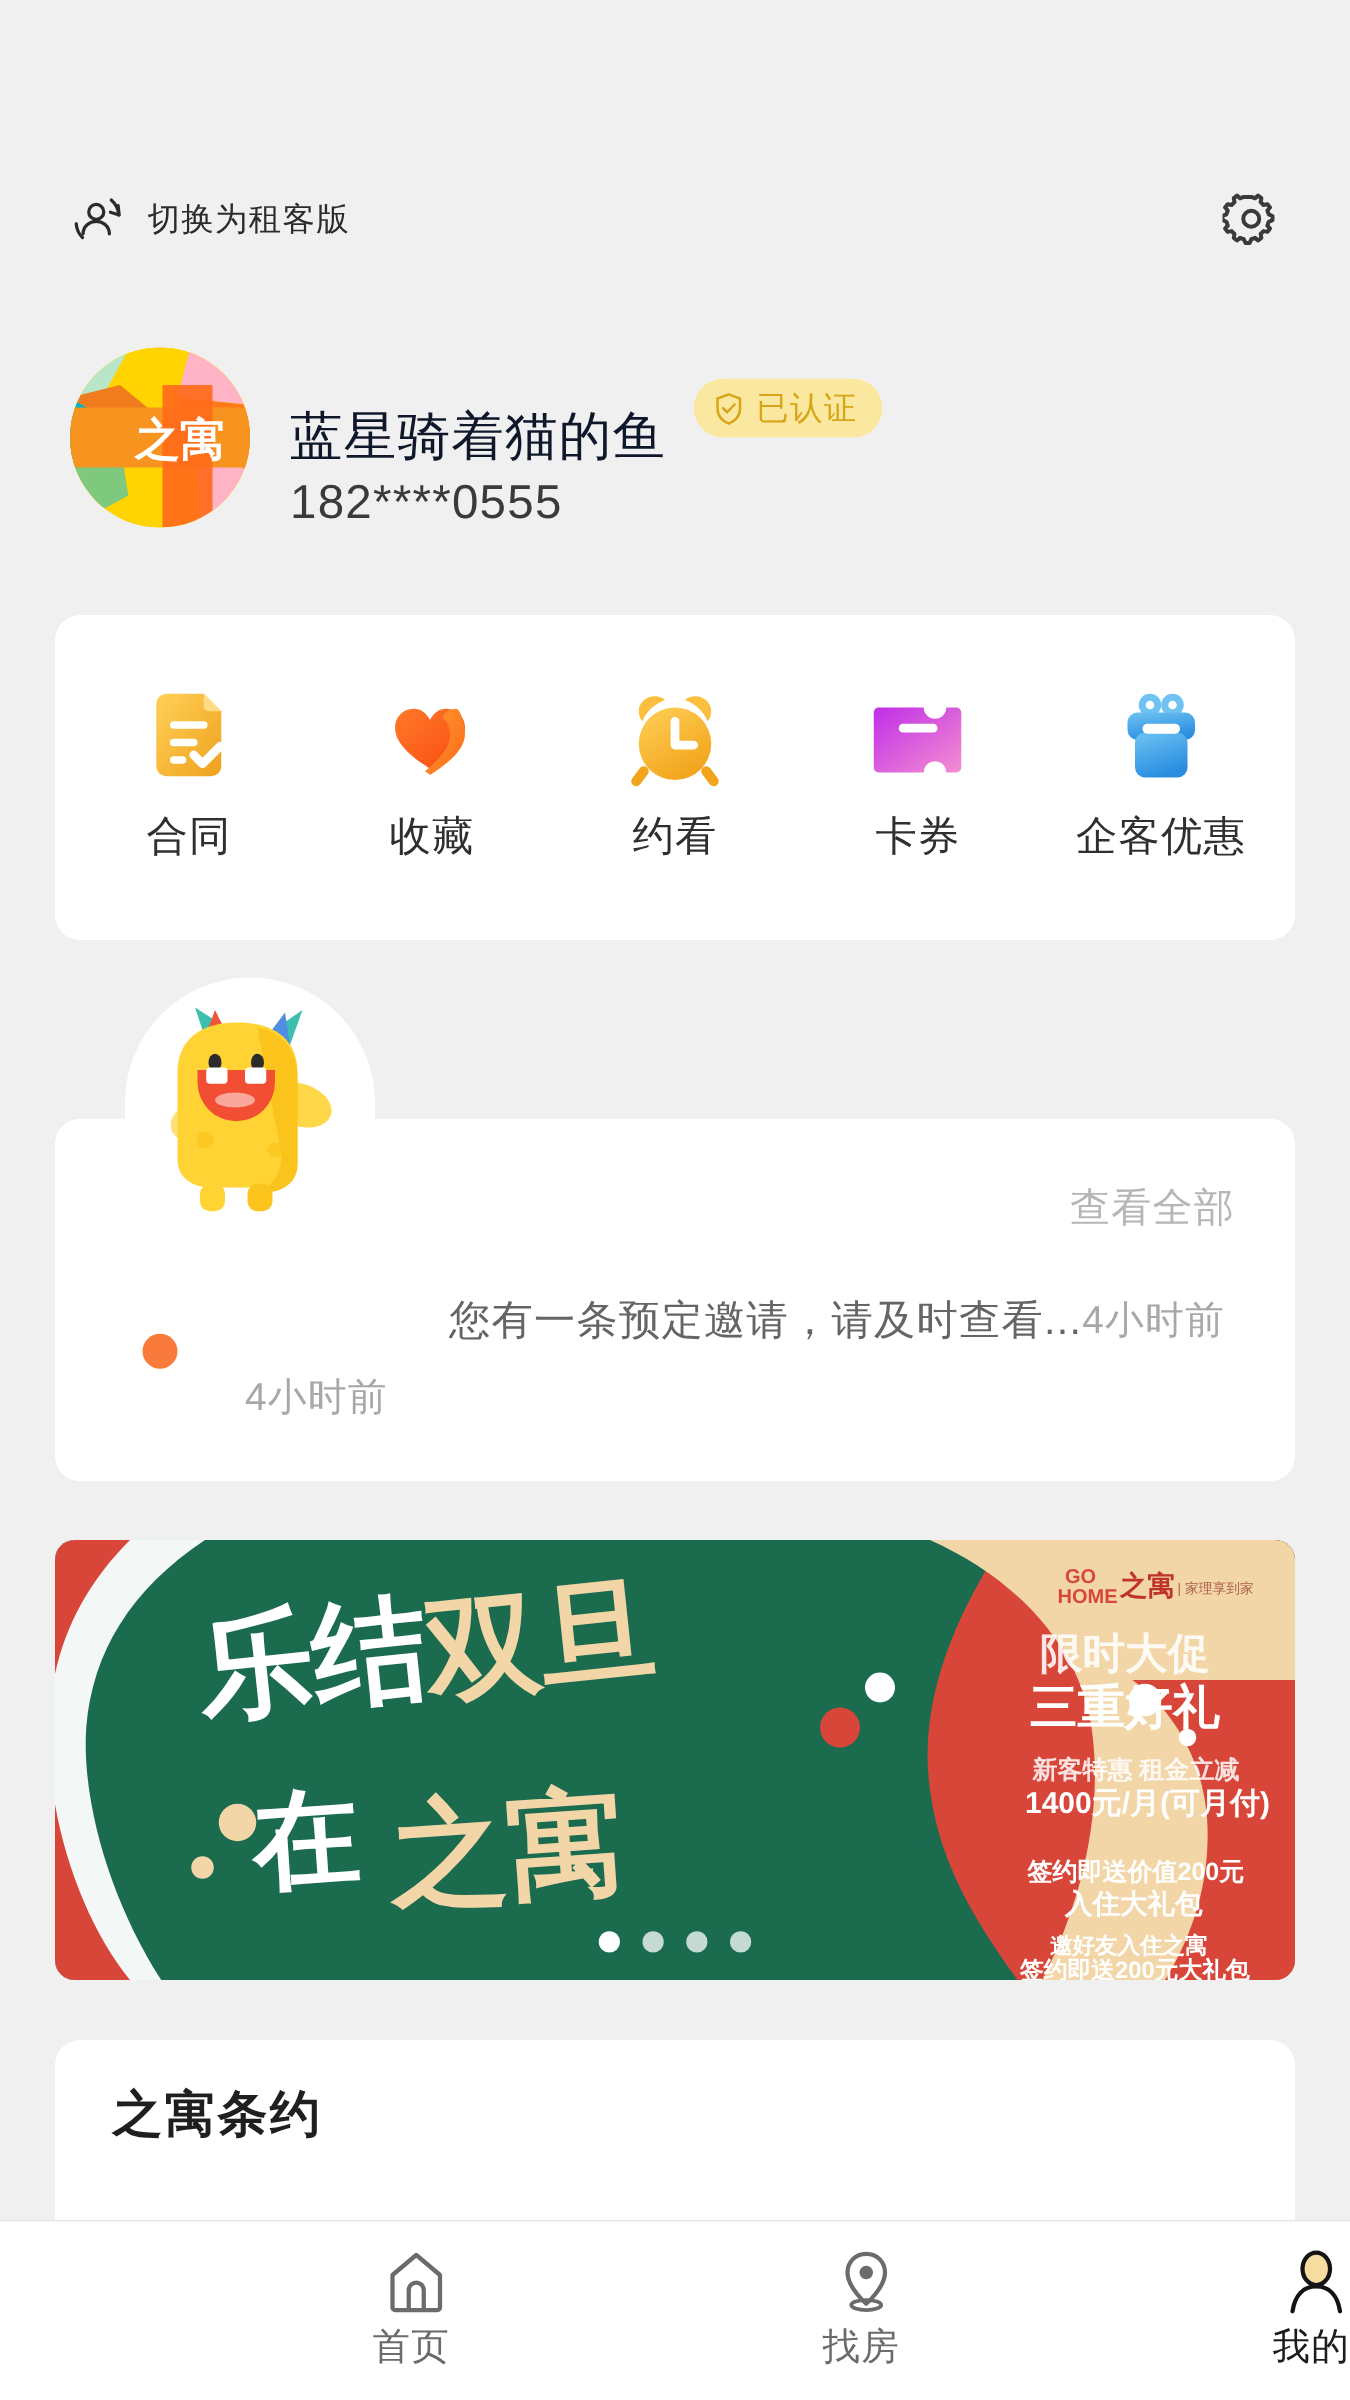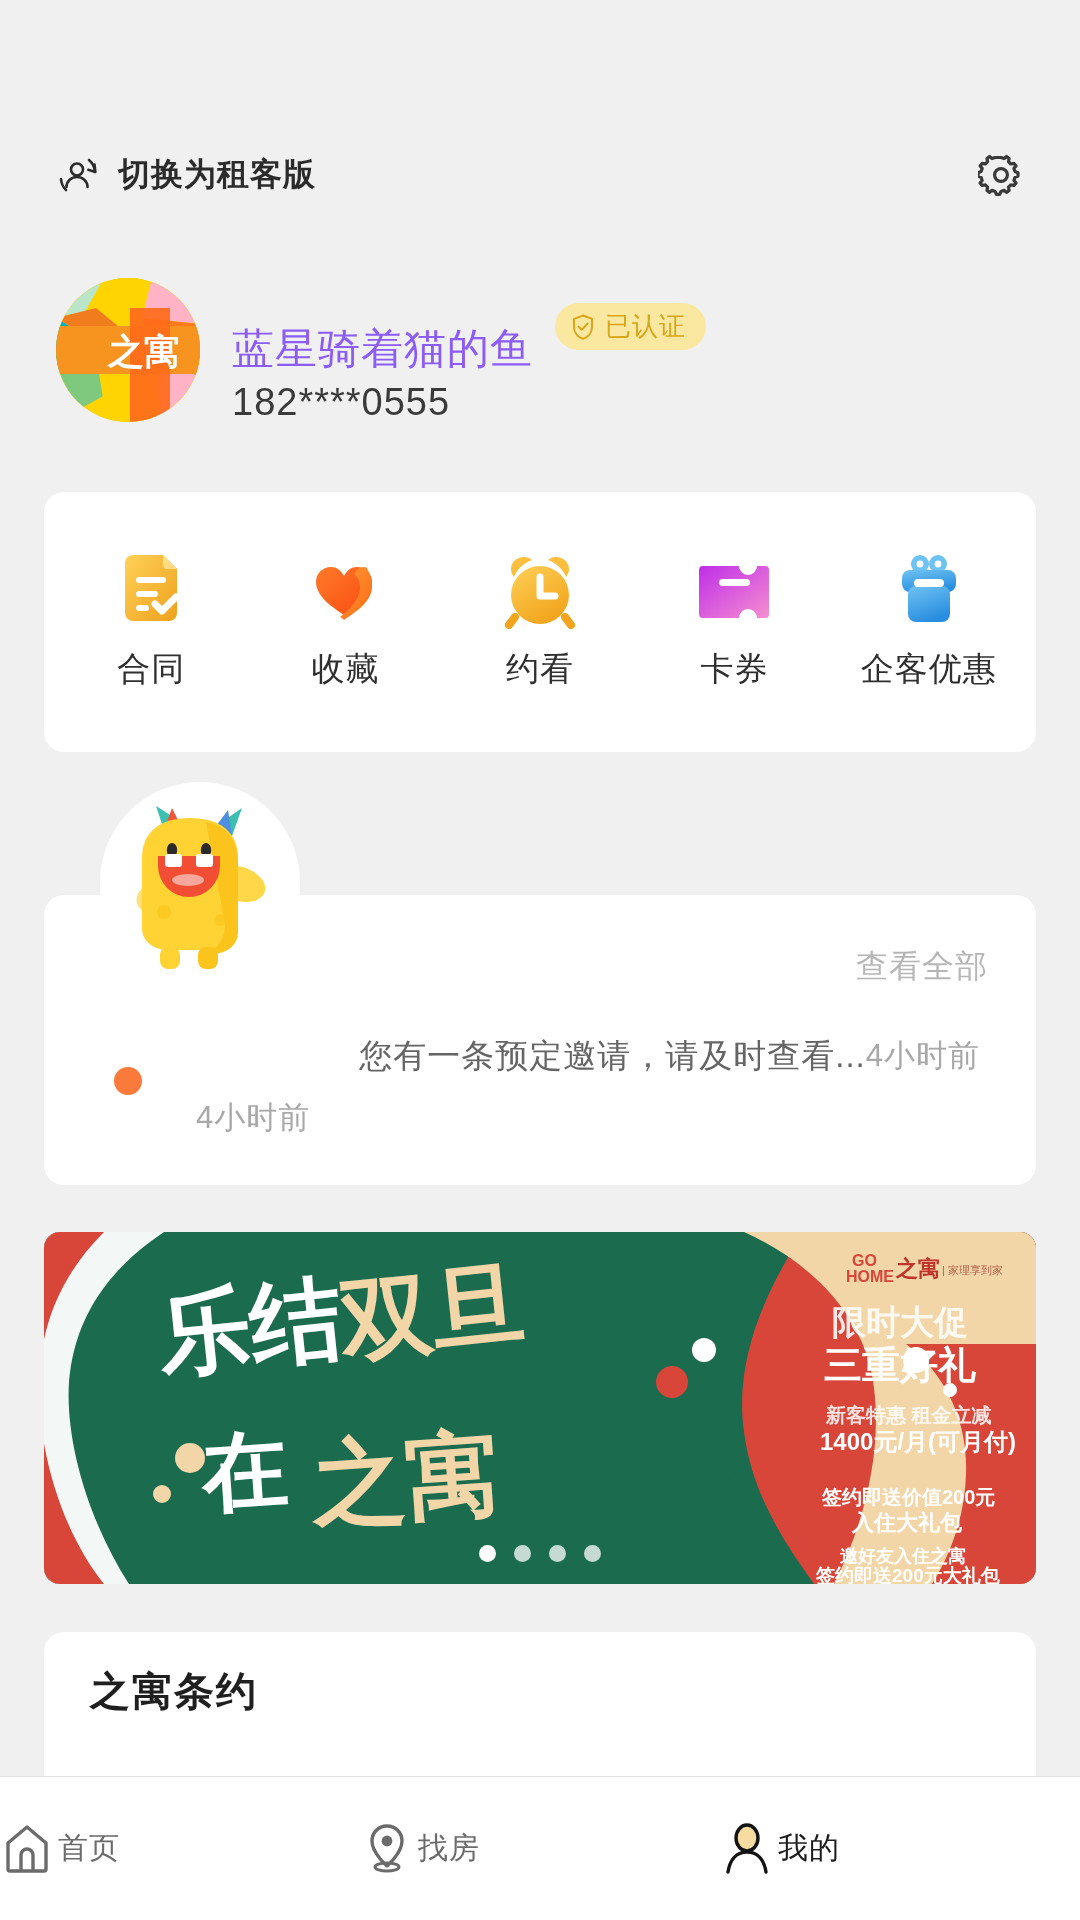--- a/index.html
+++ b/index.html
@@ -11,37 +11,37 @@
   }
   .screen { position: relative; width: 1080px; height: 1920px; background: #f0f0f0; }
 
   
   .header {
     position: absolute; top: 130px; left: 0; width: 1080px; height: 90px;
     display: flex; align-items: center; padding: 0 56px;
   }
   .switch-btn { display: flex; align-items: center; gap: 18px; }
   .switch-icon { width: 44px; height: 44px; display: block; }
-  .switch-label { font-size: 32px; color: #2b2b2b; letter-spacing: 1px; font-weight: bold; }
+  .switch-label { font-size: 26px; color: #2b2b2b; letter-spacing: 1px; }
   .header-spacer { flex: 1; }
   .gear-icon { width: 46px; height: 46px; display: block; }
 
   
   .profile {
     position: absolute; top: 275px; left: 56px; width: 968px; height: 150px;
     display: flex; align-items: center;
   }
   .avatar {
     width: 144px; height: 144px; border-radius: 50%; overflow: hidden;
     flex: none; position: relative; background: #ffd400;
   }
   .avatar svg { display: block; width: 144px; height: 144px; }
   .profile-info { margin-left: 32px; display: flex; flex-direction: column; justify-content: center; }
   .name-row { display: flex; align-items: center; gap: 22px; }
-  .user-name { font-size: 42px; color: #8b5cf6; letter-spacing: 1px; margin-top: 44px; }
+  .user-name { font-size: 42px; color: #0f172a; letter-spacing: 1px; margin-top: 44px; }
   .verified-badge {
     display: inline-flex; align-items: center; gap: 8px;
     background: #fbe8a0; border-radius: 24px; padding: 6px 20px 6px 14px;
   }
   .verified-badge .shield { width: 28px; height: 28px; display:block; }
   .verified-text { font-size: 26px; color: #d9a518; letter-spacing: 1px; }
   .phone { font-size: 38px; color: #3a3a3a; margin-top: 4px; letter-spacing: 1px; }
 
   
   .card {
@@ -101,21 +101,21 @@
     font-size: 40px; color: #1f1f1f; letter-spacing: 2px; font-weight: bold;
   }
 
   
   .tabbar {
     position: absolute; bottom: 0; left: 0; width: 1080px; height: 144px;
     background: #ffffff; border-top: 1px solid #e3e3e3;
     display: flex; align-items: center;
   }
   .tab-item {
-    flex: 1; display: flex; flex-direction: row; align-items: center; gap: 4px;
+    flex: 1; display: flex; flex-direction: column; align-items: flex-end; gap: 4px;
   }
   .tab-icon { width: 54px; height: 54px; display: block; }
   .tab-label { font-size: 30px; color: #6b6b6b; letter-spacing: 1px; }
   .tab-item.active .tab-label { color: #1c1c1c; }
 </style>
 </head>
 <body>
 
 <div class="screen">
 

